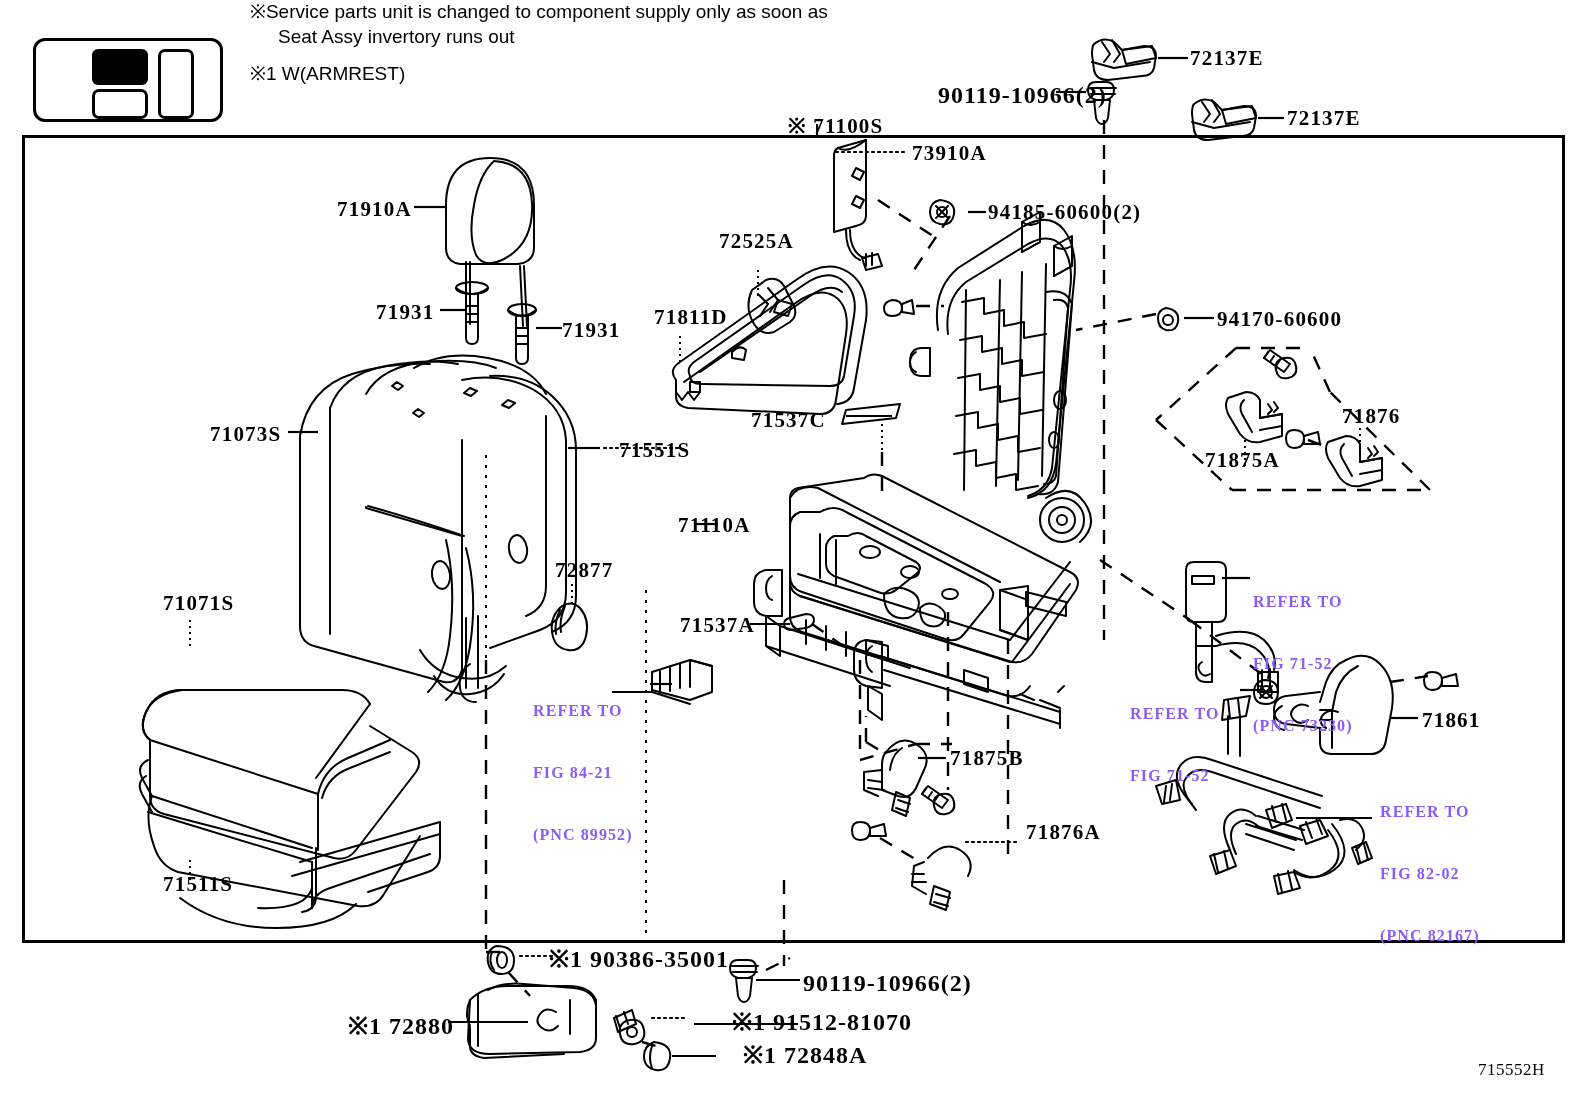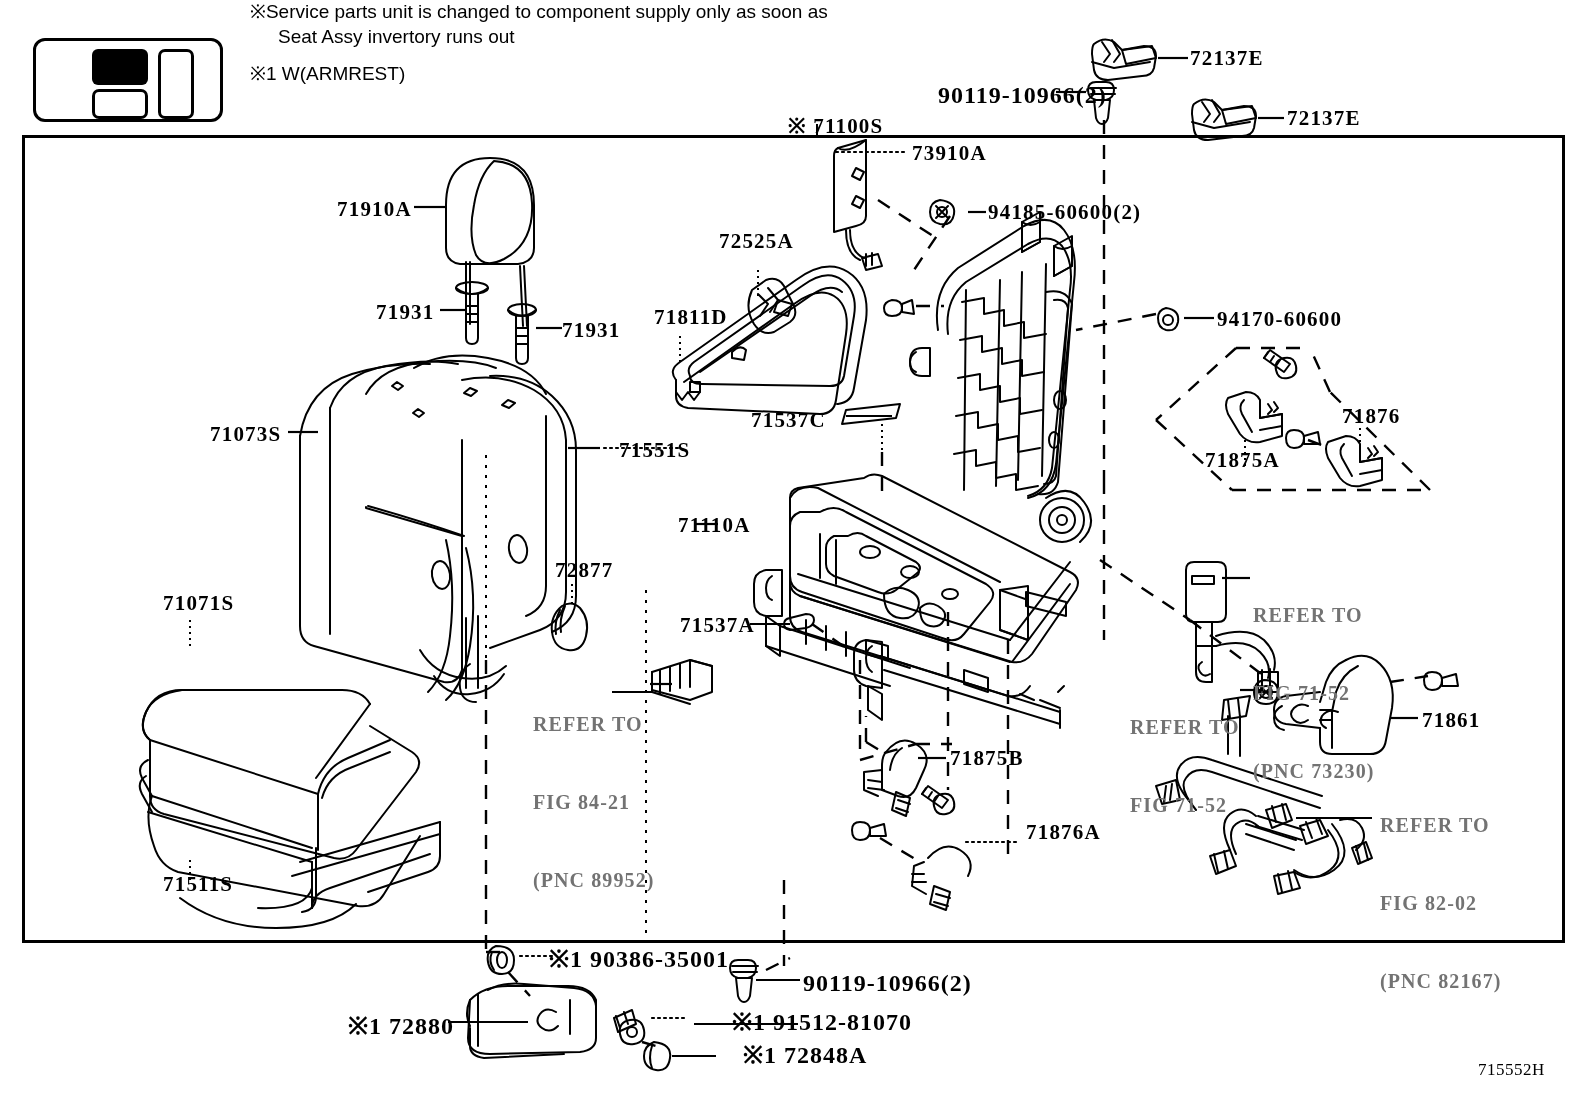--- a/index.html
+++ b/index.html
@@ -26,25 +26,25 @@
     font-size:19px;
     font-weight:400;
     white-space:nowrap;
     color:#000;
     line-height:1.45;
   }
   .refblk{
     position:absolute;
     font-family:"Liberation Serif",serif;
     font-weight:bold;
-    font-size:20px;
+    font-size:16px;
     letter-spacing:1.1px;
     line-height:1.30;
     white-space:pre;
-    color:#737373;
+    color:#8b5cf6;
   }
   .code{
     position:absolute;
     font-family:"Liberation Sans",sans-serif;
     font-size:17px;
     letter-spacing:0.5px;
     color:#000;
   }
 
   

